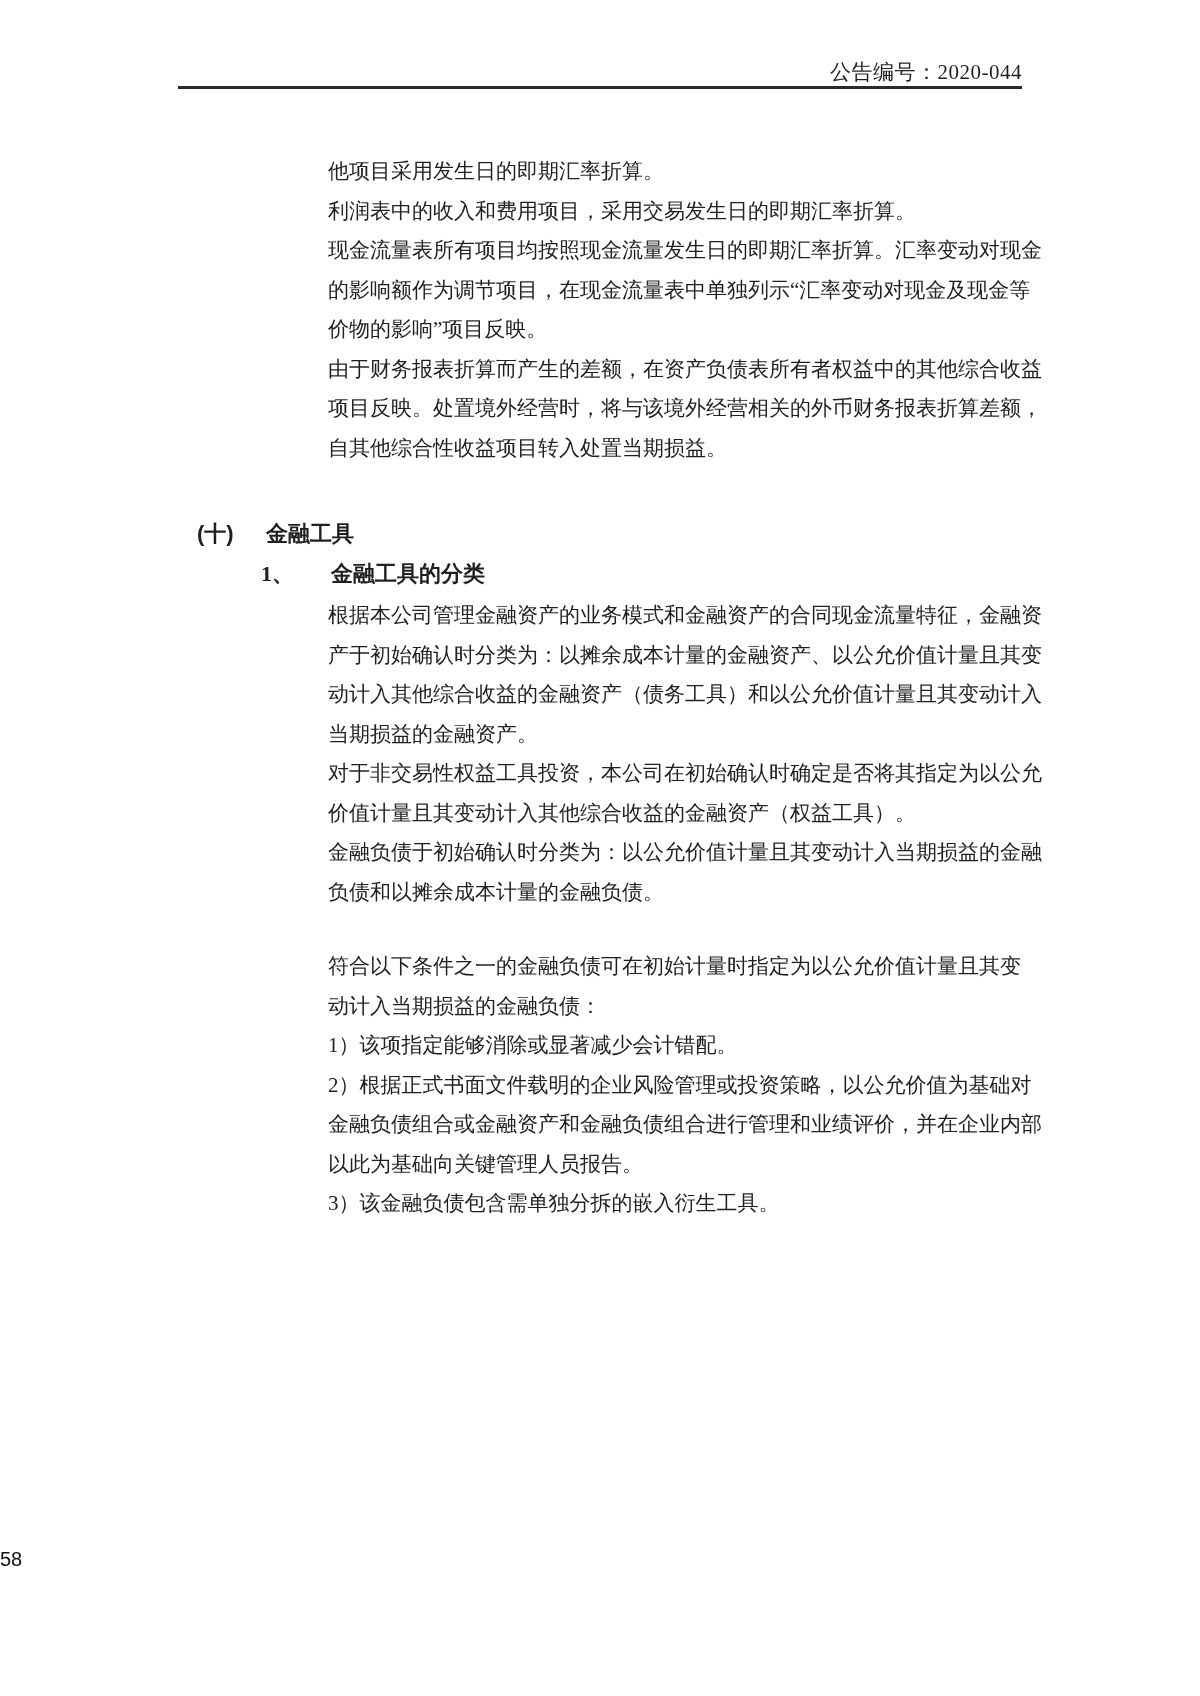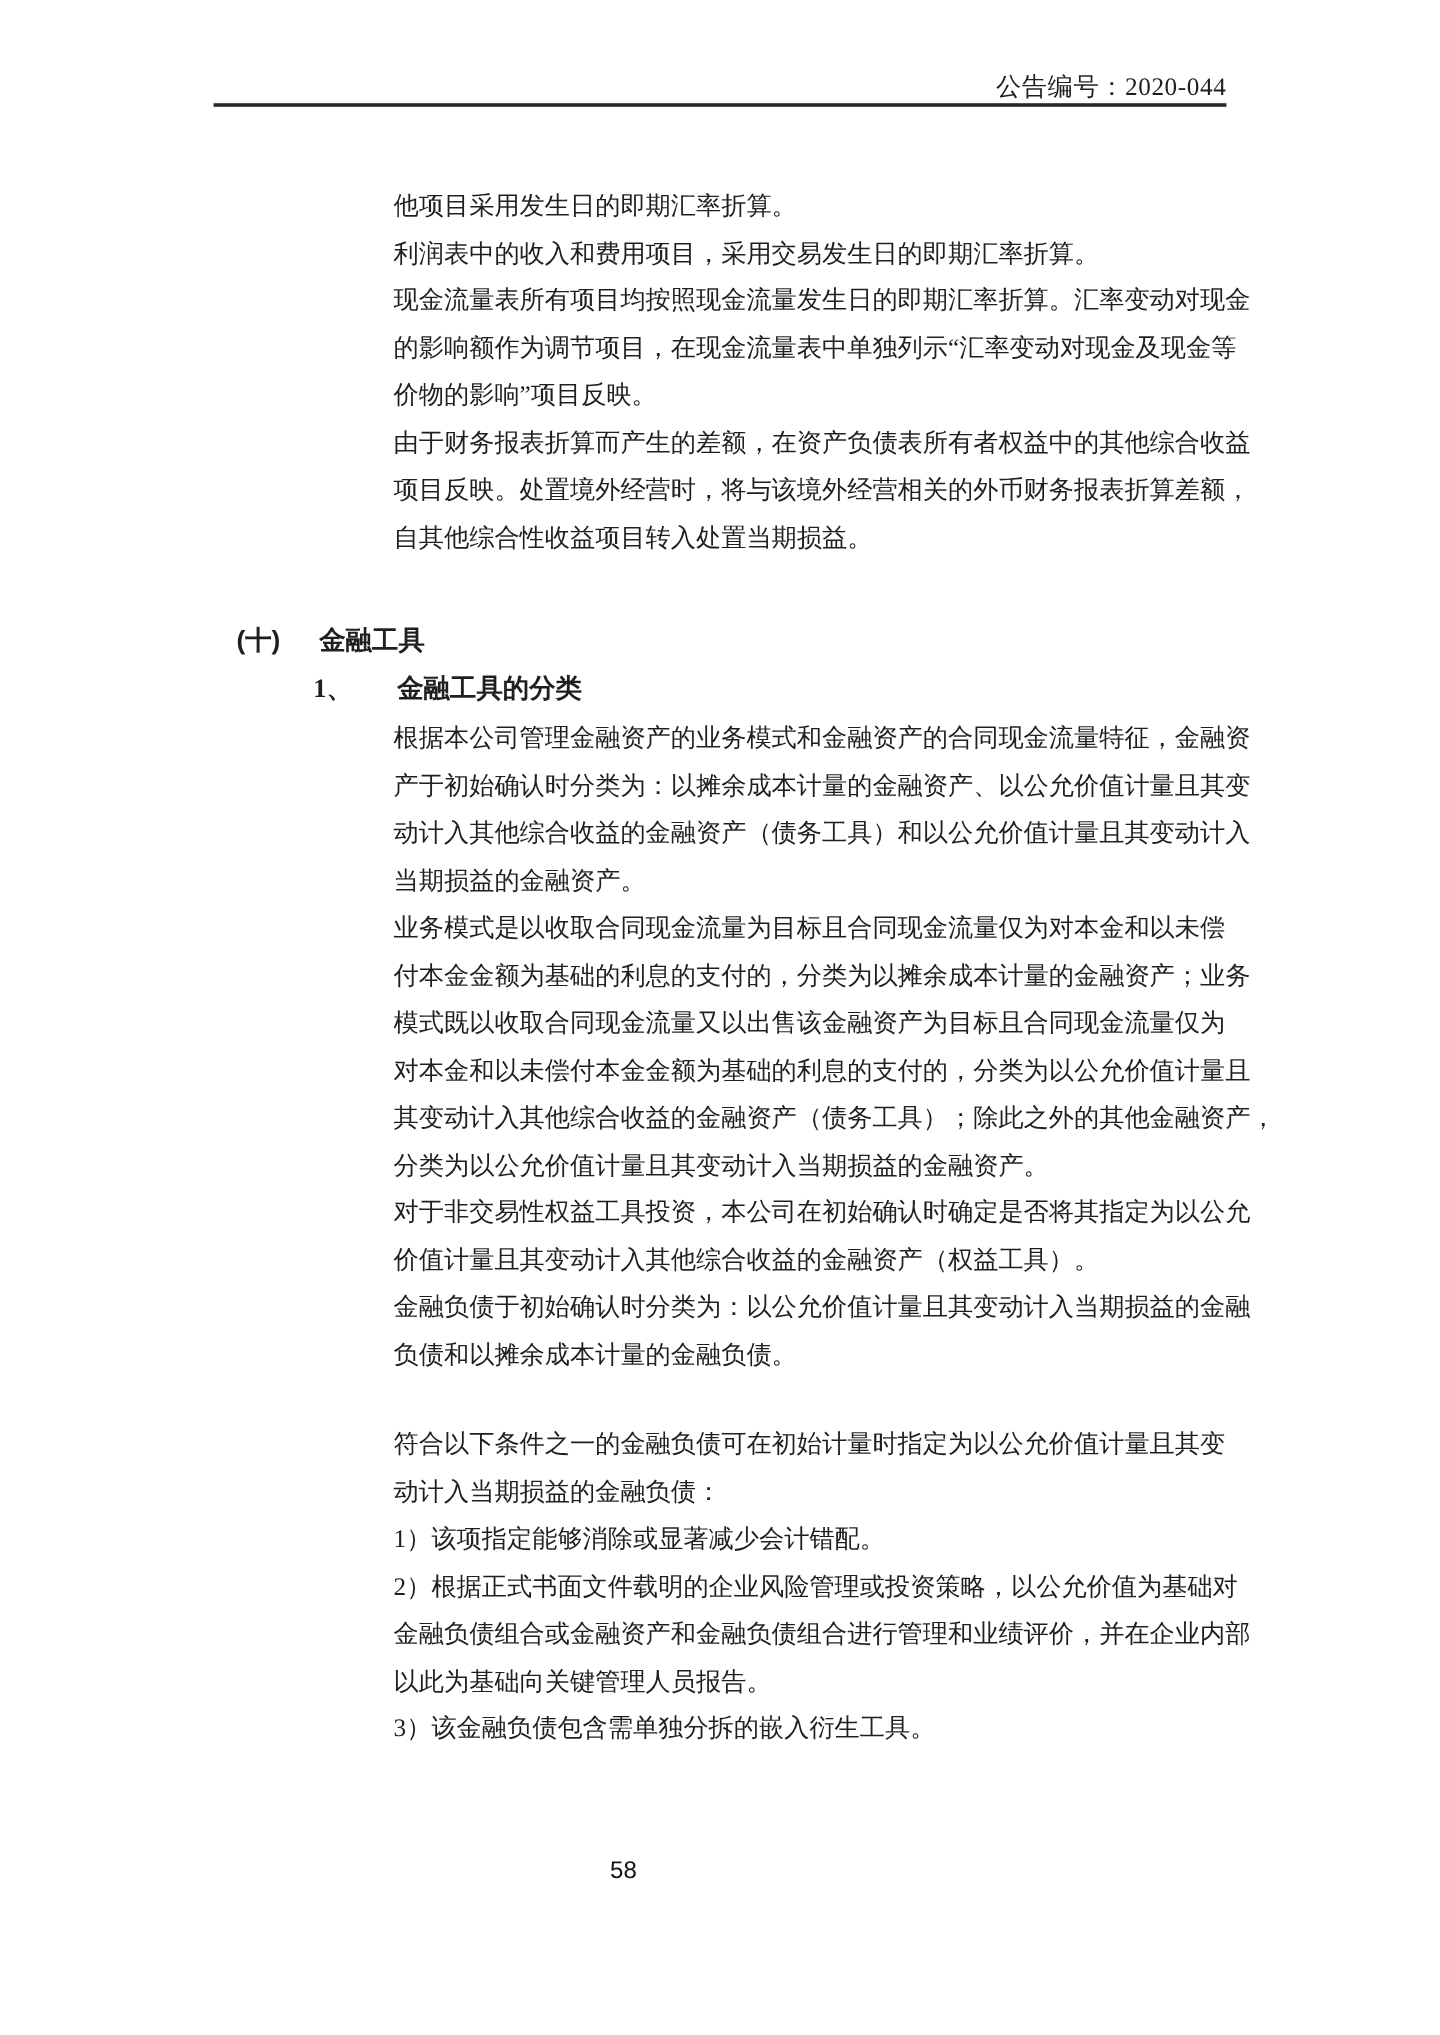--- a/index.html
+++ b/index.html
@@ -73,21 +73,20 @@
   .sub-title {
     font-family: Liberation Serif, serif;
     text-align: right;
   }
   
   .footer {
     position: absolute;
     top: 1548px;
     left: 0;
     width: 1039px;
-    text-align: center;
     font-family: "Liberation Sans", "DejaVu Sans", sans-serif;
     font-size: 20px;
     color: #111111;
   }
 </style>
 </head>
 <body>
 
 <div class="page">
 
@@ -110,26 +109,20 @@
     </div>
 
     <div class="sub-heading">
       <span class="sub-num">1、</span><span class="sub-title">金融工具的分类</span>
     </div>
 
     <p class="para">根据本公司管理金融资产的业务模式和金融资产的合同现金流量特征，金融资
 产于初始确认时分类为：以摊余成本计量的金融资产、以公允价值计量且其变
 动计入其他综合收益的金融资产（债务工具）和以公允价值计量且其变动计入
 当期损益的金融资产。</p>
-    <p class="para">业务模式是以收取合同现金流量为目标且合同现金流量仅为对本金和以未偿
-付本金金额为基础的利息的支付的，分类为以摊余成本计量的金融资产；业务
-模式既以收取合同现金流量又以出售该金融资产为目标且合同现金流量仅为
-对本金和以未偿付本金金额为基础的利息的支付的，分类为以公允价值计量且
-其变动计入其他综合收益的金融资产（债务工具）；除此之外的其他金融资产，
-分类为以公允价值计量且其变动计入当期损益的金融资产。</p>
     <p class="para">对于非交易性权益工具投资，本公司在初始确认时确定是否将其指定为以公允
 价值计量且其变动计入其他综合收益的金融资产（权益工具）。</p>
     <p class="para">金融负债于初始确认时分类为：以公允价值计量且其变动计入当期损益的金融
 负债和以摊余成本计量的金融负债。</p>
     <p class="para gap-before">符合以下条件之一的金融负债可在初始计量时指定为以公允价值计量且其变
 动计入当期损益的金融负债：</p>
     <p class="para">1）该项指定能够消除或显著减少会计错配。</p>
     <p class="para">2）根据正式书面文件载明的企业风险管理或投资策略，以公允价值为基础对
 金融负债组合或金融资产和金融负债组合进行管理和业绩评价，并在企业内部
 以此为基础向关键管理人员报告。</p>

